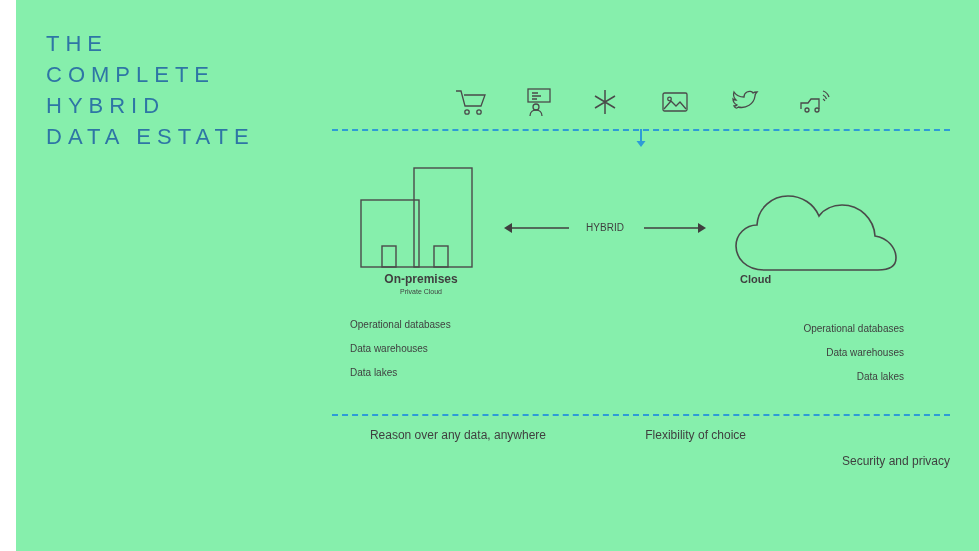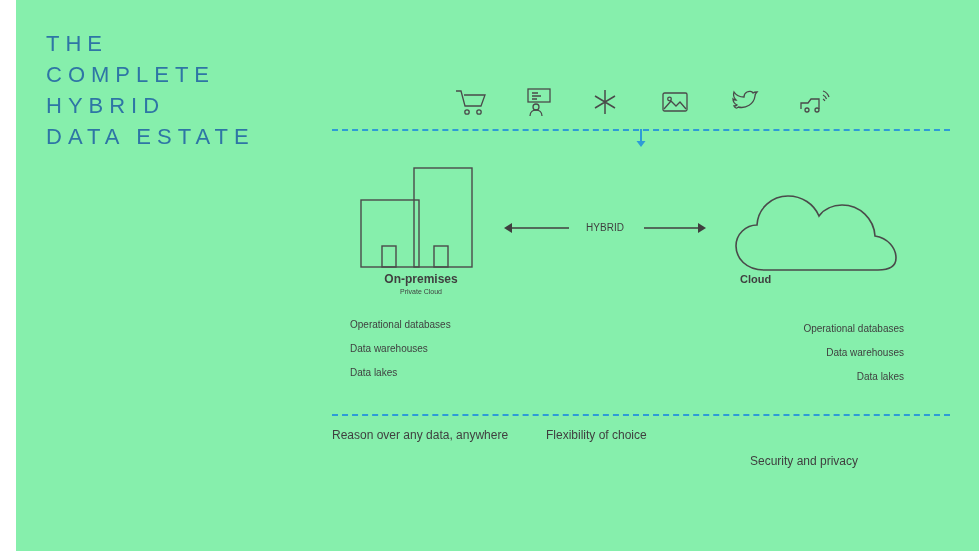--- a/index.html
+++ b/index.html
@@ -168,21 +168,21 @@
     line-height: 24px;
     height: 24px;
   }
 
   
   .bottom-caption {
     position: absolute;
     top: 428px;
     font-size: 12px;
     color: #3f3f3f;
-    text-align: left;
+    text-align: right;
   }
   .bc-1 { left: 316px; width: 214px; }
   .bc-2 { left: 530px; width: 200px; }
   .bc-3 { left: 734px; width: 200px; margin-top: 26px; }
 </style>
 </head>
 <body>
 
 <div class="slide">
 

